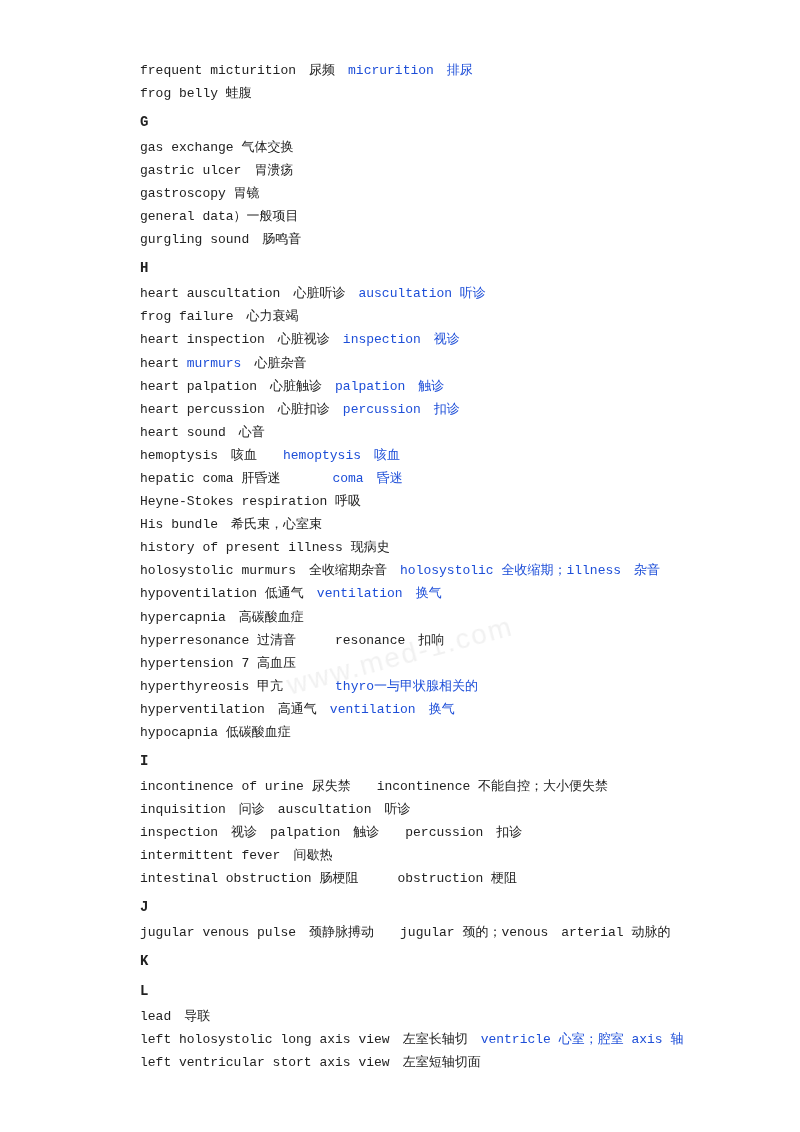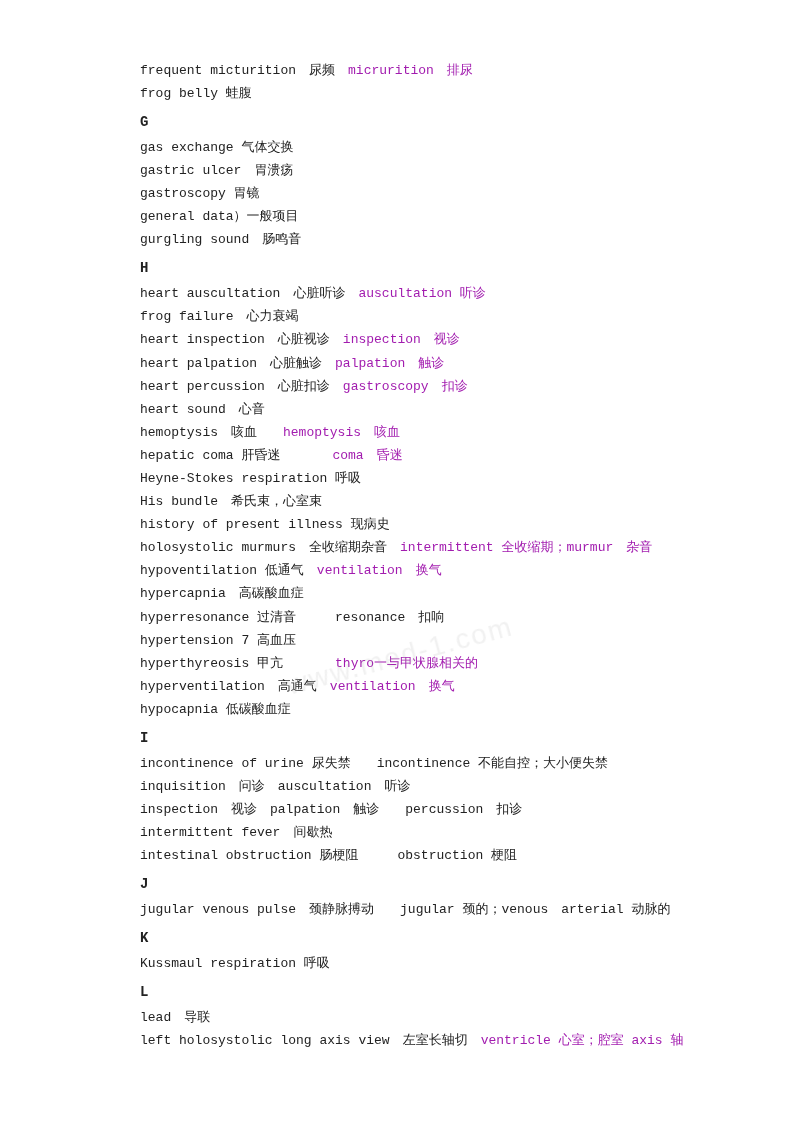--- a/index.html
+++ b/index.html
@@ -18,21 +18,21 @@
     .section-letter {
       font-weight: bold;
       font-size: 14px;
       margin-top: 6px;
       margin-bottom: 2px;
     }
     .entry {
       margin-bottom: 1px;
     }
     .red {
-      color: #a21caf;
+      color: #1d4ed8;
     }
     .watermark {
       position: fixed;
       bottom: 40%;
       left: 50%;
       transform: translateX(-50%) rotate(-15deg);
       color: rgba(180,180,180,0.18);
       font-size: 28px;
       font-family: Arial, sans-serif;
       white-space: nowrap;
@@ -78,45 +78,48 @@
   <div class="entry">
     <span>heart auscultation　心脏听诊　</span><span class="red">auscultation 听诊</span>
   </div>
   <div class="entry">
     <span>frog failure　心力衰竭</span>
   </div>
   <div class="entry">
     <span>heart inspection　心脏视诊　</span><span class="red">inspection　视诊</span>
   </div>
   <div class="entry">
+    <span>heart </span><span class="red">murmurs</span><span>　心脏杂音</span>
+  </div>
+  <div class="entry">
     <span>heart palpation　心脏触诊　</span><span class="red">palpation　触诊</span>
   </div>
   <div class="entry">
-    <span>heart percussion　心脏扣诊　</span><span class="red">gastroscopy　扣诊</span>
+    <span>heart percussion　心脏扣诊　</span><span class="red">percussion　扣诊</span>
   </div>
   <div class="entry">
     <span>heart sound　心音</span>
   </div>
   <div class="entry">
     <span>hemoptysis　咳血　　</span><span class="red">hemoptysis　咳血</span>
   </div>
   <div class="entry">
     <span>hepatic coma 肝昏迷　　　　</span><span class="red">coma　昏迷</span>
   </div>
   <div class="entry">
     <span>Heyne-Stokes respiration 呼吸</span>
   </div>
   <div class="entry">
     <span>His bundle　希氏束，心室束</span>
   </div>
   <div class="entry">
     <span>history of present illness 现病史</span>
   </div>
   <div class="entry">
-    <span>holosystolic murmurs　全收缩期杂音　</span><span class="red">intermittent 全收缩期；murmur　杂音</span>
+    <span>holosystolic murmurs　全收缩期杂音　</span><span class="red">holosystolic 全收缩期；illness　杂音</span>
   </div>
   <div class="entry">
     <span>hypoventilation 低通气　</span><span class="red">ventilation　换气</span>
   </div>
   <div class="entry">
     <span>hypercapnia　高碳酸血症</span>
   </div>
   <div class="entry">
     <span>hyperresonance 过清音　　　resonance　扣响</span>
   </div>
@@ -152,26 +155,26 @@
   </div>
 
   <div class="section-letter">J</div>
 
   <div class="entry">
     <span>jugular venous pulse　颈静脉搏动　　jugular 颈的；venous　arterial 动脉的</span>
   </div>
 
   <div class="section-letter">K</div>
 
-  <div class="entry">
-    <span>Kussmaul respiration 呼吸</span>
-  </div>
 
   <div class="section-letter">L</div>
 
   <div class="entry">
     <span>lead　导联</span>
   </div>
   <div class="entry">
     <span>left holosystolic long axis view　左室长轴切　</span><span class="red">ventricle 心室；腔室 axis 轴</span>
   </div>
+  <div class="entry">
+    <span>left ventricular stort axis view　左室短轴切面</span>
+  </div>
 
 </div>
 
 </body></html>

